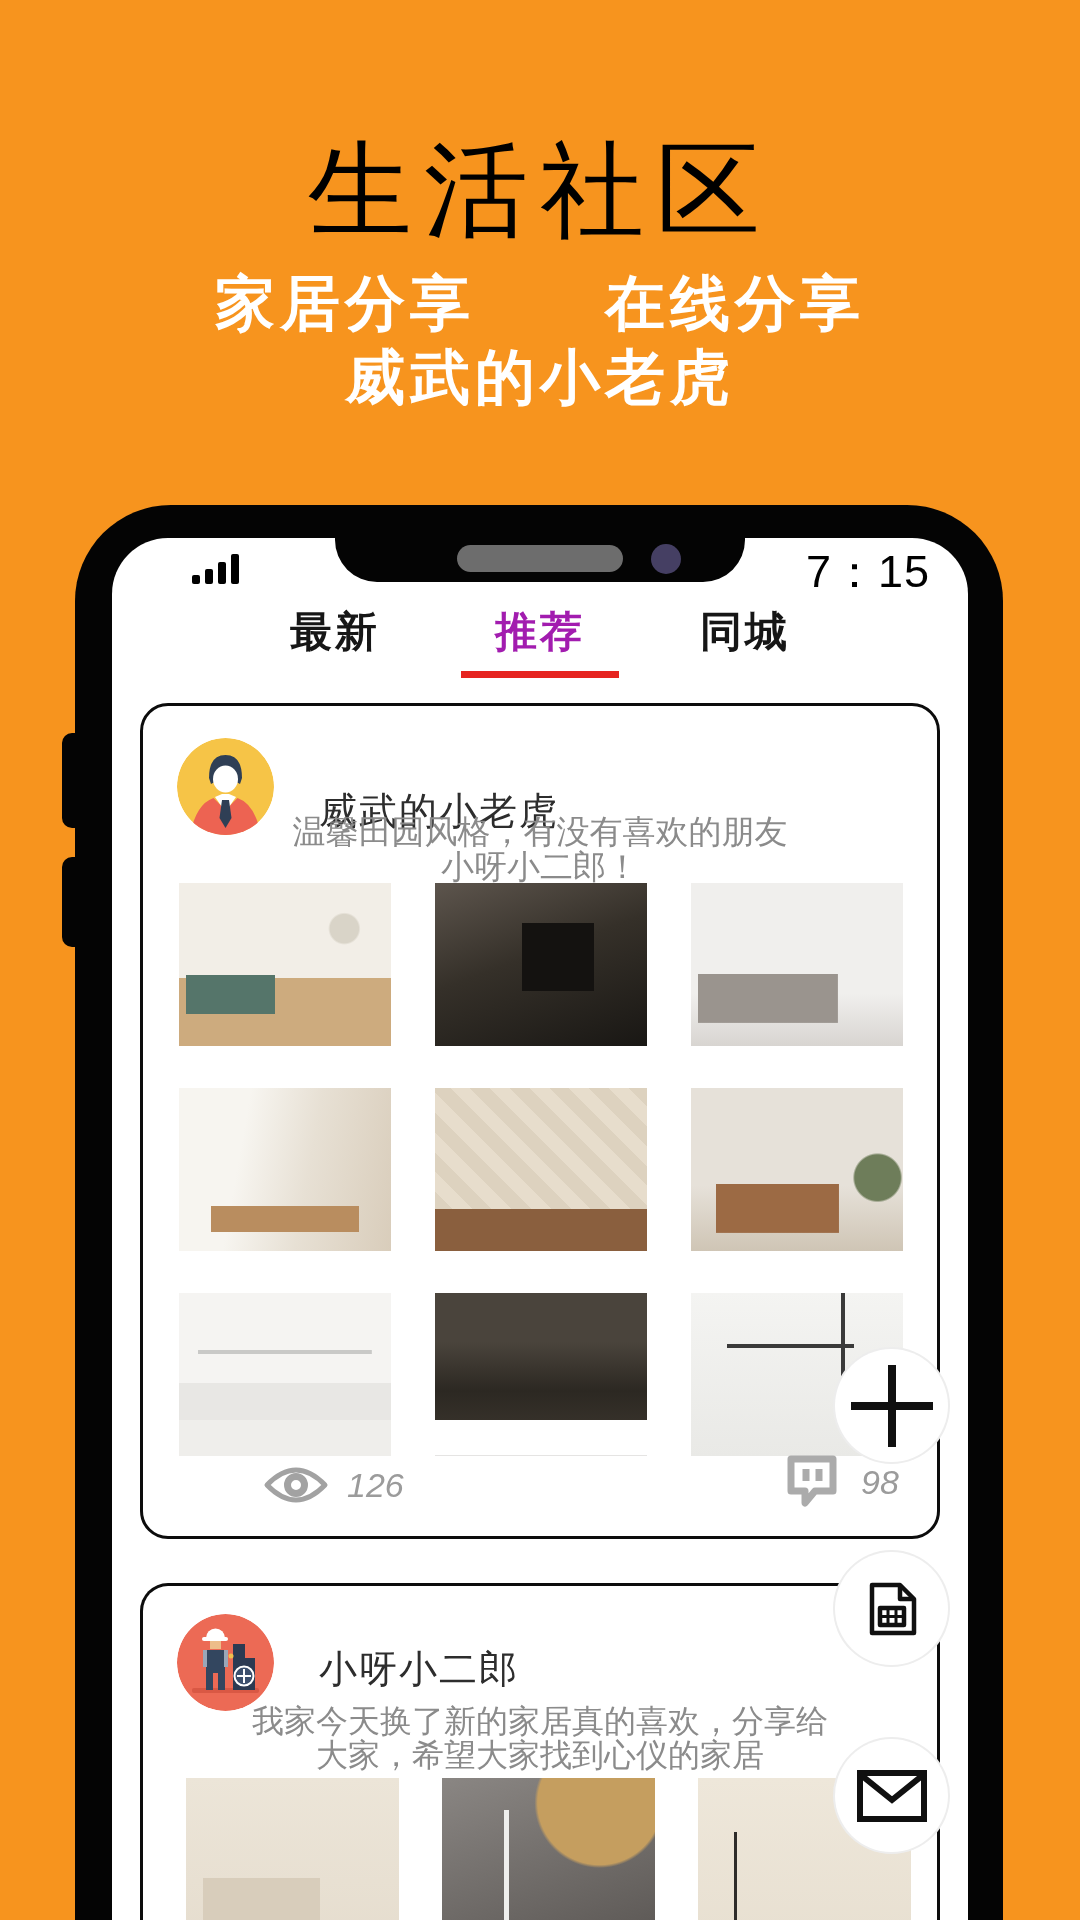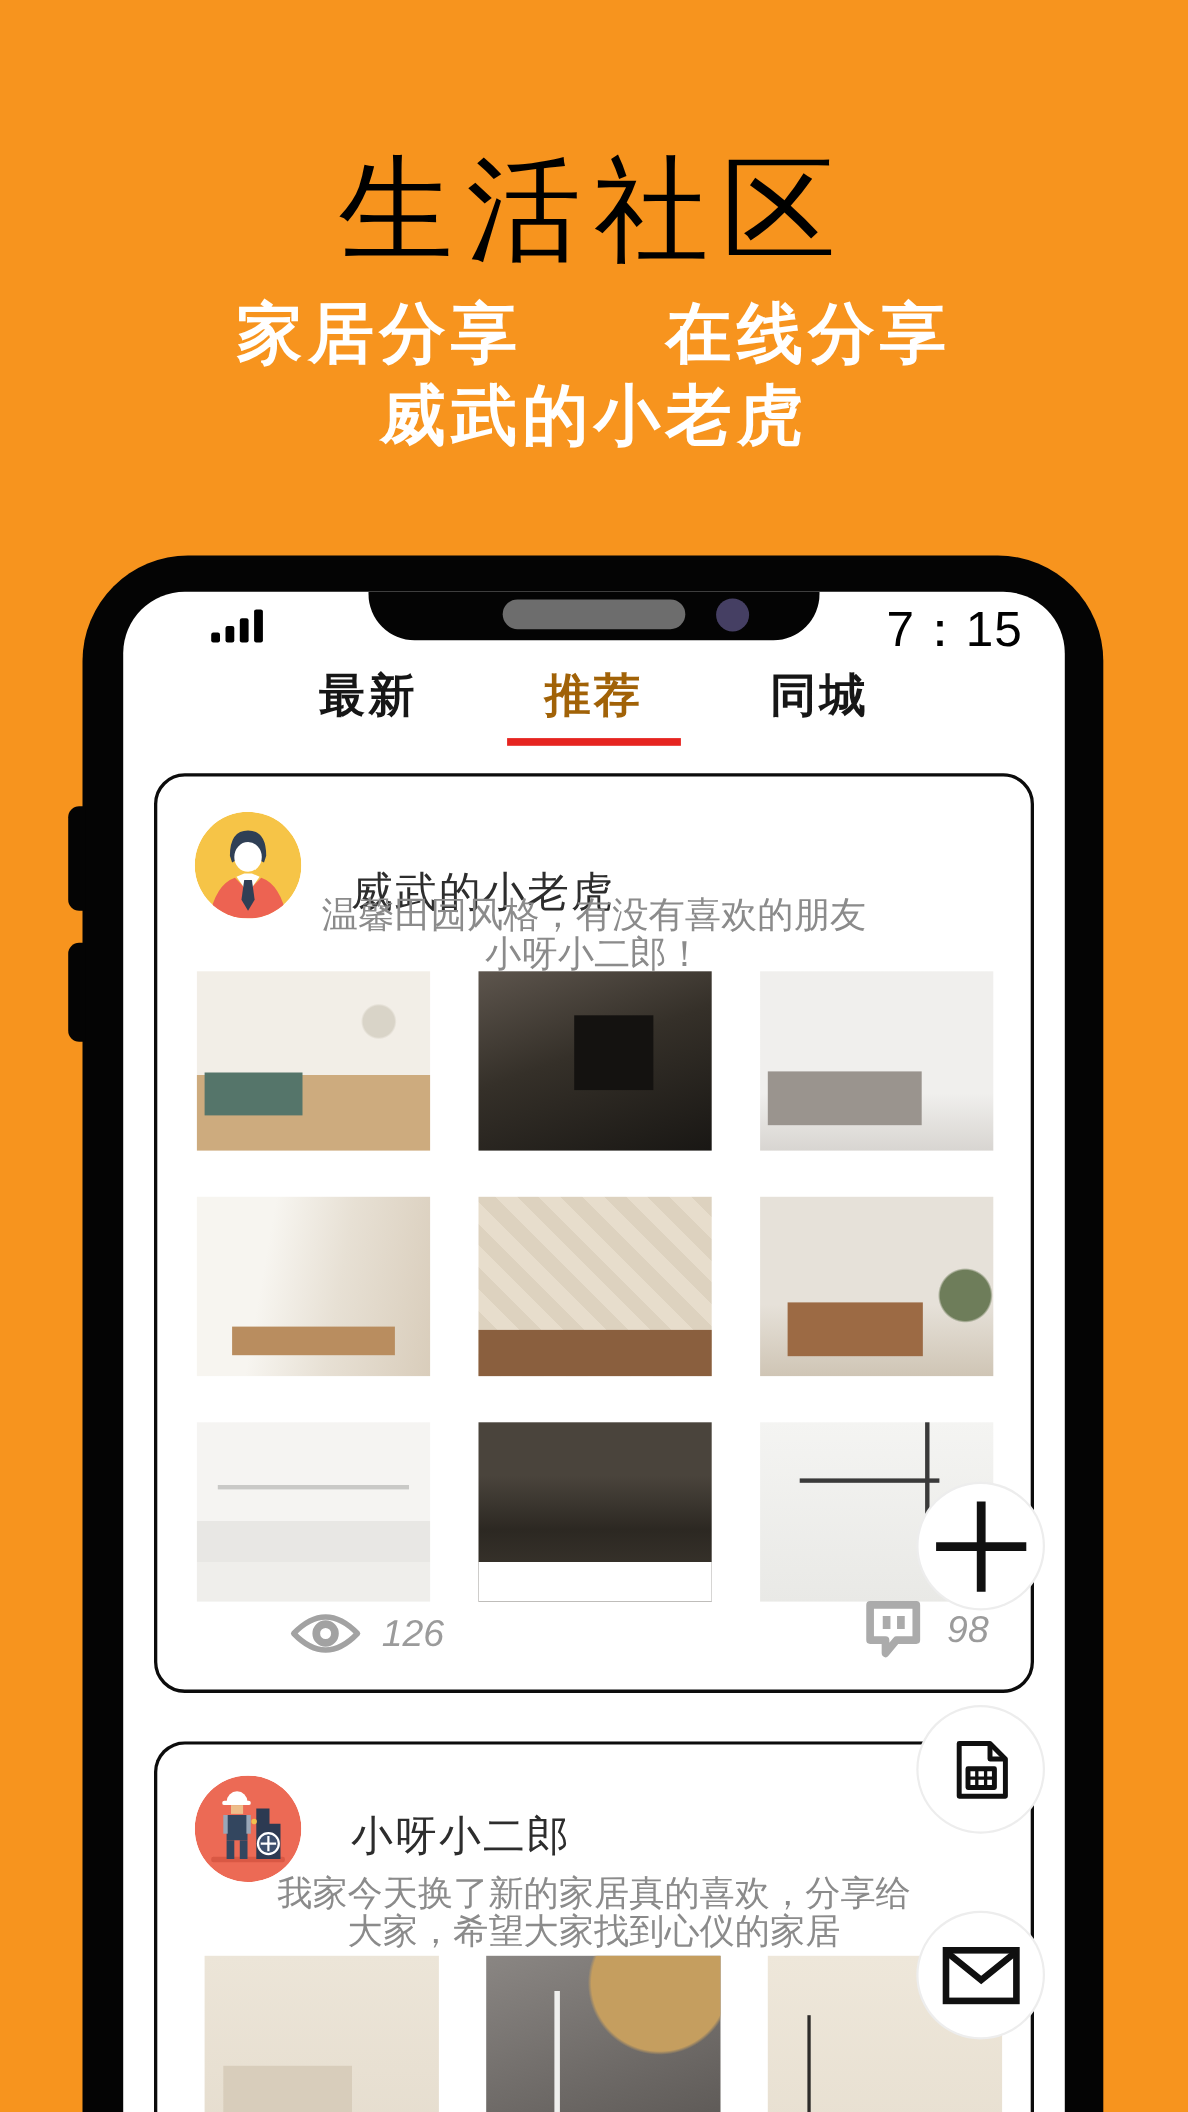--- a/index.html
+++ b/index.html
@@ -28,21 +28,21 @@
 
   .signal{position:absolute;left:80px;top:16px;height:30px;display:flex;align-items:flex-end;gap:5px;}
   .signal i{display:block;width:8px;background:#000;border-radius:2px;}
   .signal i:nth-child(1){height:9px}.signal i:nth-child(2){height:15px}
   .signal i:nth-child(3){height:22px}.signal i:nth-child(4){height:30px}
   .time{position:absolute;right:38px;top:4px;font-size:45px;color:#000000;letter-spacing:1px;}
 
   
   .tabs{position:absolute;left:0;top:66px;width:100%;display:flex;justify-content:center;gap:115px;}
   .tab{position:relative;font-size:42px;font-weight:bold;color:#161616;letter-spacing:3px;cursor:pointer;}
-  .tab.active{color:#a16207;}
+  .tab.active{color:#a21caf;}
   .tab-underline{position:absolute;left:50%;transform:translateX(-50%);bottom:-18px;
                  width:158px;height:7px;background:#e62420;}
 
   
   .card{position:absolute;left:28px;width:800px;background:#fff;border:3px solid #0c0c0c;
         border-radius:28px;box-sizing:border-box;}
   .card1{top:165px;height:836px;}
   .card2{top:1045px;height:420px;border-bottom:none;border-radius:28px 28px 0 0;}
 
   .avatar{position:absolute;left:34px;top:32px;width:97px;height:97px;border-radius:50%;overflow:hidden;}

